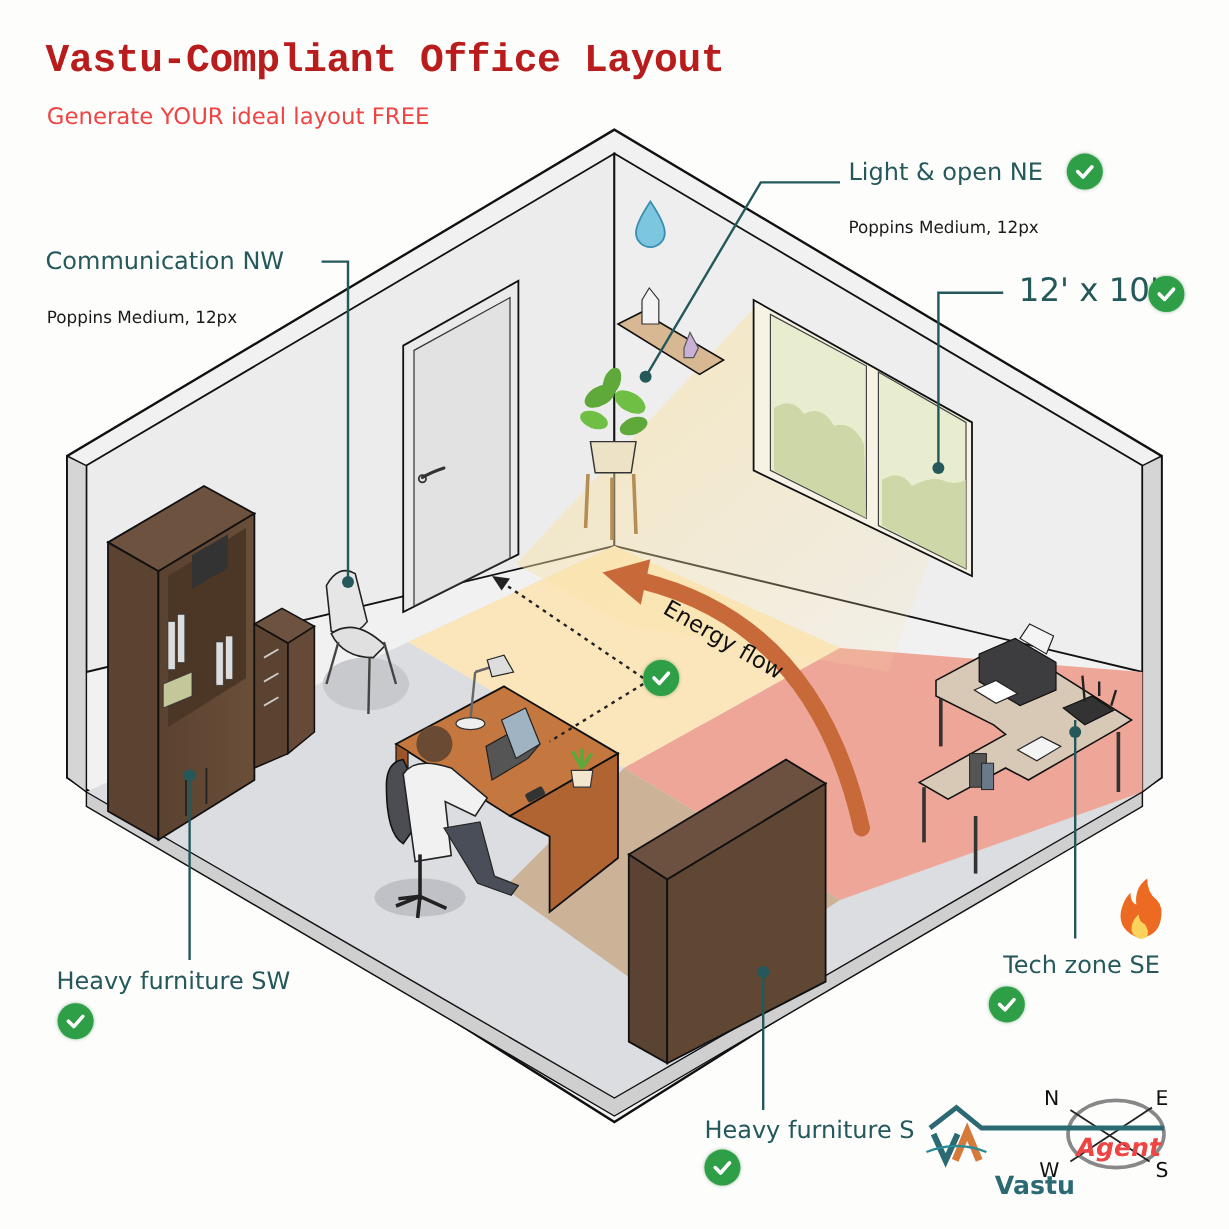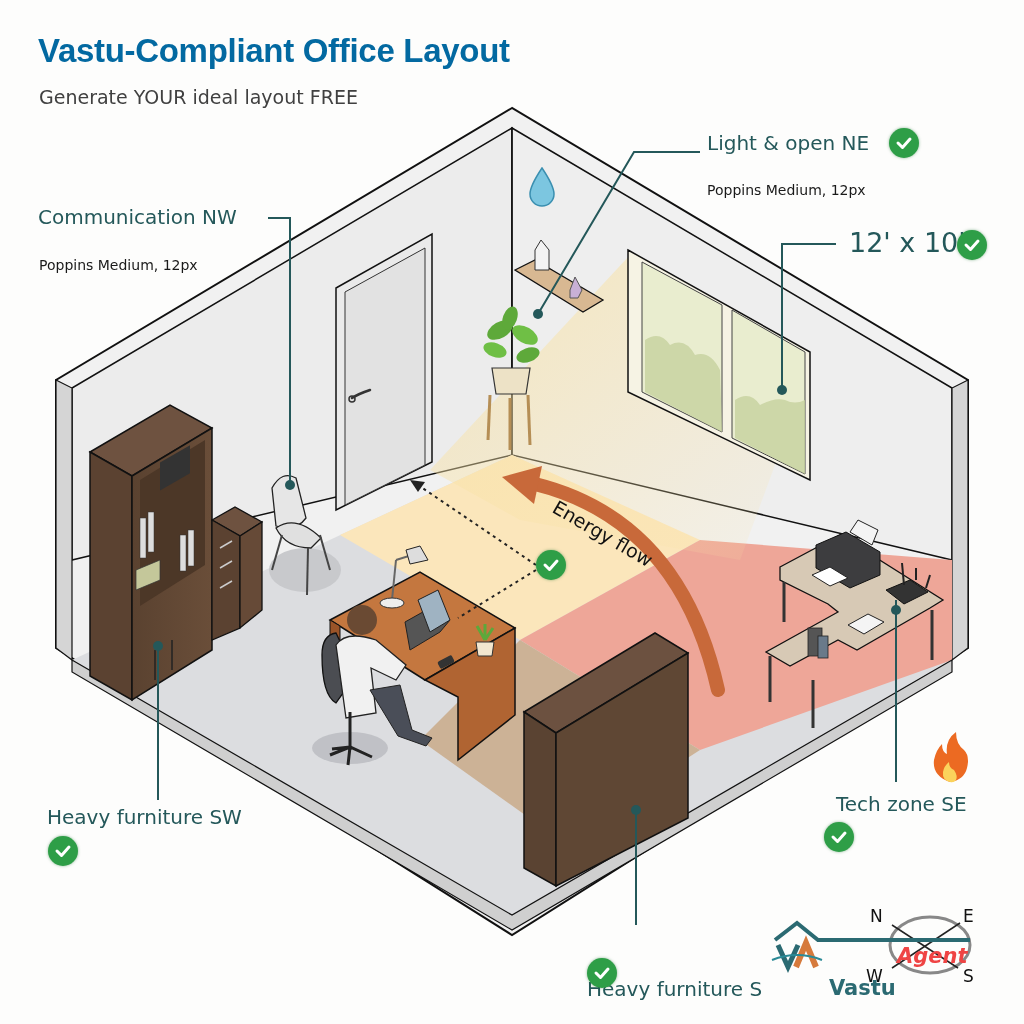--- a/index.html
+++ b/index.html
@@ -1,18 +1,18 @@
 <!DOCTYPE html>
 <html><head>
 <meta charset="utf-8">
 <style>
   html, body { margin:0; padding:0; }
   body { width:1024px; height:1024px; background:#fdfdfc; position:relative; overflow:hidden; font-family:"Liberation Sans", sans-serif; }
-  .title { position:absolute; left:38px; top:32px; font-size:33px; font-weight:bold; color:#0369a1; letter-spacing:-0.3px; font-family:Liberation Sans, sans-serif; }
-  .subtitle { position:absolute; left:39px; top:86px; font-size:19px; color:#404040; font-family:"DejaVu Sans", sans-serif; }
+  .title { position:absolute; left:38px; top:32px; font-size:33px; font-weight:bold; color:#b91c1c; letter-spacing:-0.3px; font-family:Liberation Mono, monospace; }
+  .subtitle { position:absolute; left:39px; top:86px; font-size:19px; color:#ef4444; font-family:"DejaVu Sans", sans-serif; }
   svg.scene { position:absolute; left:0; top:0; }
   .lbl { position:absolute; color:#24585a; font-family:"DejaVu Sans", sans-serif; font-size:20px; white-space:nowrap; }
   .sub { position:absolute; color:#1a1a1a; font-family:"DejaVu Sans", sans-serif; font-size:14px; white-space:nowrap;margin-top:23px; }
   .check { position:absolute; width:30px; height:30px; border-radius:50%; background:#2e9e47; box-shadow:0 0 3px rgba(30,120,50,0.5); }
   .check svg { position:absolute; left:0; top:0; }
   .dim { position:absolute; color:#24585a; font-family:"DejaVu Sans", sans-serif; font-size:27px; white-space:nowrap; }
   .energy { position:absolute; left:560px; top:496px; font-family:"DejaVu Sans", sans-serif; font-size:19px; color:#111; transform:rotate(30deg); transform-origin:left top; white-space:nowrap; }
   .compass-letter { position:absolute; font-family:"DejaVu Sans", sans-serif; font-size:17px; color:#111; }
   .logo-text { position:absolute; font-family:"DejaVu Sans", sans-serif; font-weight:bold; font-size:21px; white-space:nowrap; }
 </style>
@@ -243,21 +243,21 @@
     </svg>
 </div>
 
 <div class="lbl" style="left:47px;top:805px;">Heavy furniture SW</div>
 <div class="check" style="left:48px;top:836px;">
   <svg width="30" height="30">
       <polyline points="9,15 13.5,19.5 21,11" stroke="#fff" stroke-width="3" fill="none" stroke-linecap="round" stroke-linejoin="round"></polyline>
     </svg>
 </div>
 
-<div class="lbl" style="left:587px;top:929px;margin-top:48px;">Heavy furniture S</div>
+<div class="lbl" style="left:587px;top:929px;">Heavy furniture S</div>
 <div class="check" style="left:587px;top:958px;">
   <svg width="30" height="30">
       <polyline points="9,15 13.5,19.5 21,11" stroke="#fff" stroke-width="3" fill="none" stroke-linecap="round" stroke-linejoin="round"></polyline>
     </svg>
 </div>
 
 <div class="lbl" style="left:824px;top:792px;margin-left:12px;">Tech zone SE</div>
 <div class="check" style="left:824px;top:822px;">
   <svg width="30" height="30">
       <polyline points="9,15 13.5,19.5 21,11" stroke="#fff" stroke-width="3" fill="none" stroke-linecap="round" stroke-linejoin="round"></polyline>

